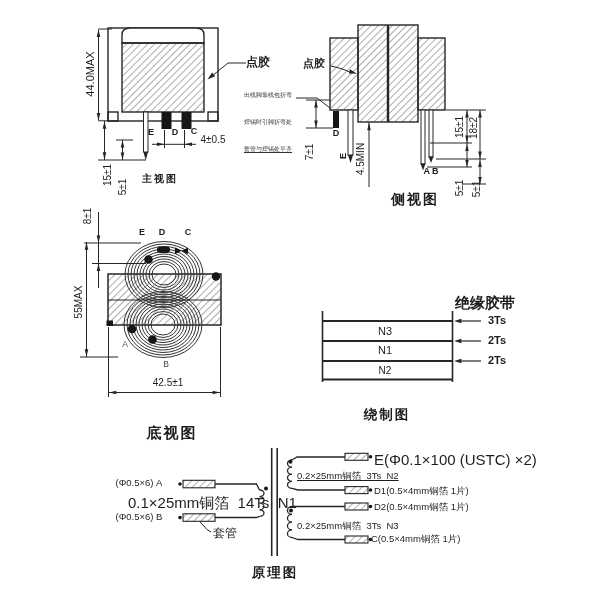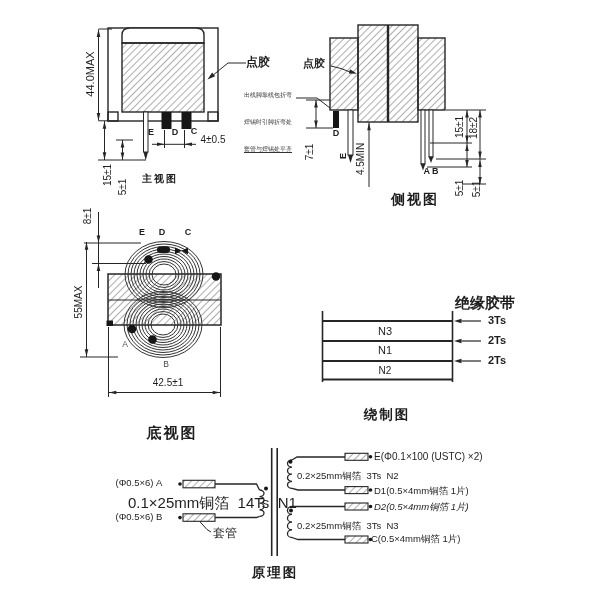--- a/index.html
+++ b/index.html
@@ -249,21 +249,21 @@
 <div class="lbl c" style="left:497px;top:361px;font-size:11px;font-weight:bold;">2Ts</div>
 <div class="lbl c" style="left:385px;top:332px;font-size:11px;">N3</div>
 <div class="lbl c" style="left:385px;top:351px;font-size:11px;">N1</div>
 <div class="lbl c" style="left:385px;top:370.5px;font-size:10px;">N2</div>
 <div class="lbl c title" style="left:387px;top:415px;font-size:13.5px;">绕制图</div>
 
 <div class="lbl" style="left:100px;top:477.5px;width:78px;text-align:center;font-size:9.5px;">(Φ0.5×6) A</div>
 <div class="lbl" style="left:120px;top:495px;font-size:15px;margin-left:8px;">0.1×25mm铜箔  14Ts  N1</div>
 <div class="lbl" style="left:100px;top:511.5px;width:78px;text-align:center;font-size:9.5px;">(Φ0.5×6) B</div>
 <div class="lbl cjk" style="left:213px;top:527px;font-size:12px;font-weight:normal;">套管</div>
-<div class="lbl" style="left:374px;top:451.5px;font-size:10px;">E(Φ0.1×100 (USTC) ×2)</div>
-<div class="lbl" style="left:297px;top:471px;font-size:9.5px;">0.2×25mm铜箔  3Ts  N2</div>
+<div class="lbl" style="left:374px;top:451.5px;font-size:15px;">E(Φ0.1×100 (USTC) ×2)</div>
+<div class="lbl" style="left:297px;top:471px;font-size:9.5px;text-decoration:underline;">0.2×25mm铜箔  3Ts  N2</div>
 <div class="lbl" style="left:374px;top:485.5px;font-size:9.5px;">D1(0.5×4mm铜箔 1片)</div>
-<div class="lbl" style="left:374px;top:501.5px;font-size:9.5px;font-style:italic;">D2(0.5×4mm铜箔 1片)</div>
+<div class="lbl" style="left:374px;top:501.5px;font-size:9.5px;">D2(0.5×4mm铜箔 1片)</div>
 <div class="lbl" style="left:297px;top:520.5px;font-size:9.5px;">0.2×25mm铜箔  3Ts  N3</div>
 <div class="lbl" style="left:371px;top:534px;font-size:9.5px;">C(0.5×4mm铜箔 1片)</div>
 <div class="lbl c title" style="left:275px;top:573px;font-size:13.5px;">原理图</div>
 
 </div>
 
 </body></html>

